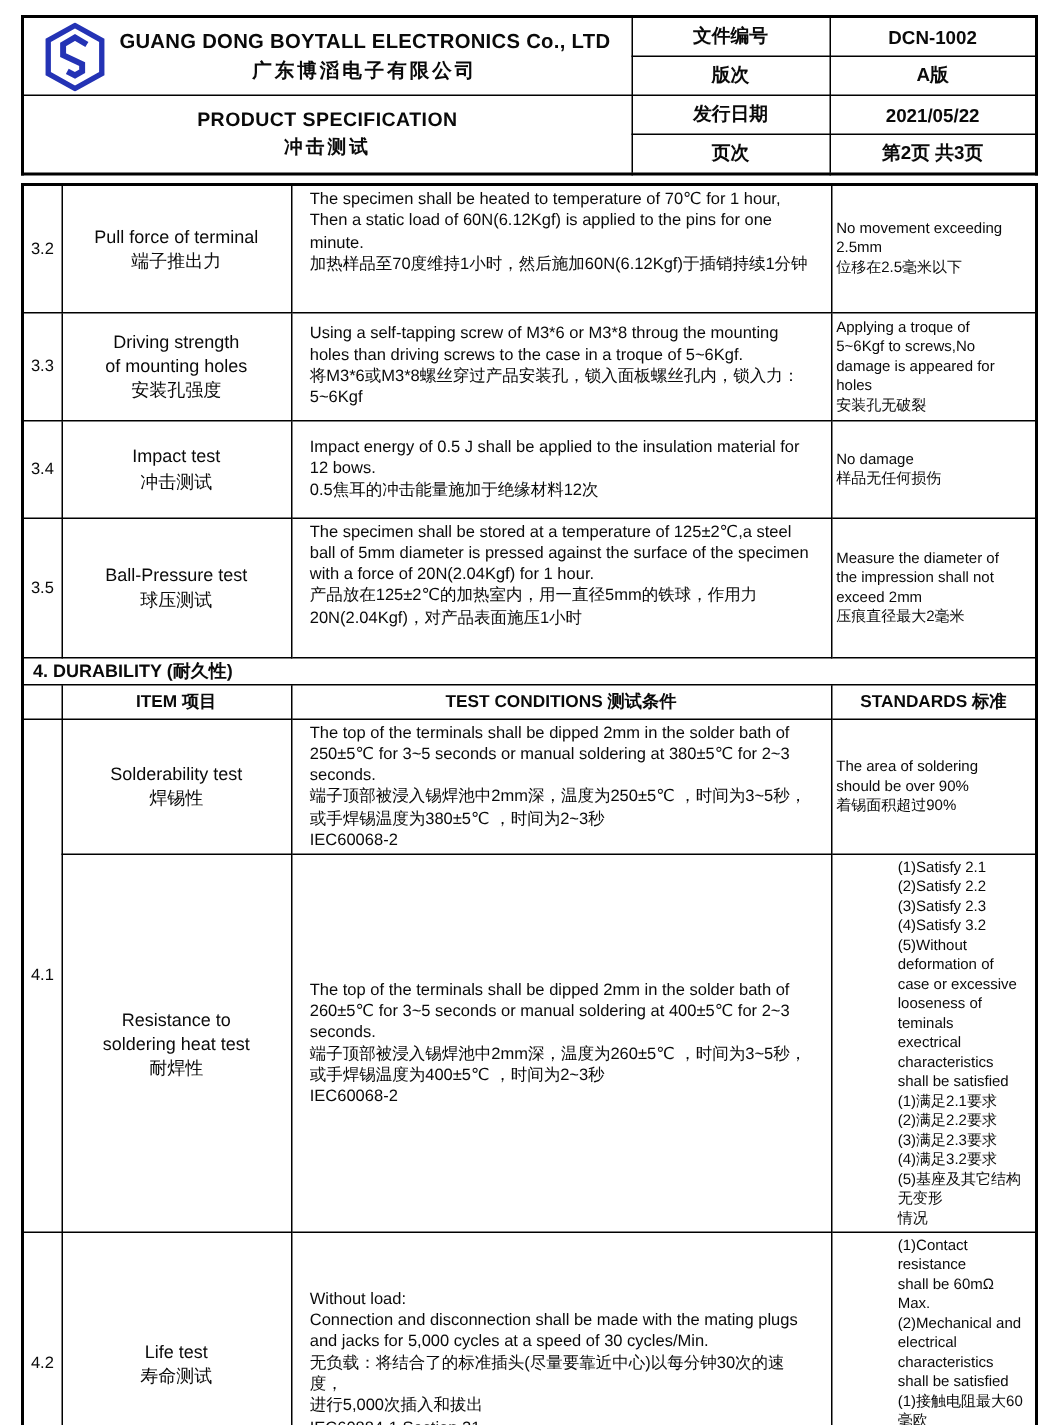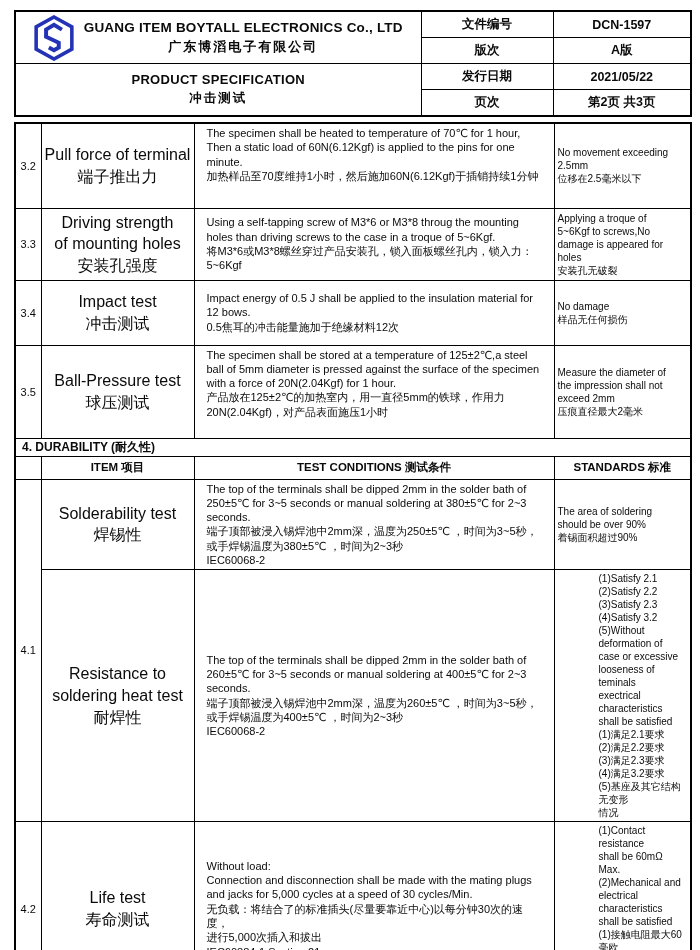--- a/index.html
+++ b/index.html
@@ -24,21 +24,21 @@
   .company-cn{font-size:13px;font-weight:bold;margin-top:3px;letter-spacing:2px;}
   .doc-title-cell{text-align:center;}
   .doc-en{font-size:13px;font-weight:bold;letter-spacing:.3px;}
   .doc-cn{font-size:12.5px;font-weight:bold;margin-top:3px;letter-spacing:2px;}
   .hdr-label{text-align:center;font-size:12.5px;font-weight:bold;}
   .hdr-value{text-align:center;font-size:12.5px;font-weight:bold;}
 
   
   .main-tbl{margin-top:5px;}
   .num{ text-align:center;font-size:11px;vertical-align:middle;}
-  .item{text-align:center;font-size:16px;vertical-align:middle;white-space:pre-line;line-height:1.35;padding:1px 2px;}
+  .item{text-align:center;font-size:12px;vertical-align:middle;white-space:pre-line;line-height:1.35;padding:1px 2px;}
   .cond{font-size:11px;vertical-align:middle;white-space:pre-line;line-height:1.3;padding:2px 12px;}
   .cond.top{vertical-align:top;}
   .std{font-size:10px;vertical-align:middle;white-space:pre-line;line-height:1.3;padding:2px 3px;}
   .std.top{vertical-align:top;padding-left:44px;}
   .sec-title{font-size:12px;font-weight:bold;padding-left:6px;vertical-align:middle;}
   .col-hdr{text-align:center;font-size:11.5px;font-weight:bold;vertical-align:middle;}
 
   .logo-svg{display:block;}
 </style>
 </head>
@@ -56,27 +56,27 @@
     <tr>
       <td class="company-cell" rowspan="2">
         <div class="company-flex">
           <span>
             <svg class="logo-svg" width="40" height="46" viewBox="0 0 100 116">
               <polygon points="50,5 95,30 95,86 50,111 5,86 5,30" fill="none" stroke="#2433b5" stroke-width="9"></polygon>
               <path d="M70 37 L50 25 L30 37 L30 55 L62 70 L62 82 L50 89 L37 82" fill="none" stroke="#2433b5" stroke-width="10"></path>
             </svg>
           </span>
           <div class="company-text">
-            <div class="company-en">GUANG ITEM BOYTALL ELECTRONICS Co., LTD</div>
+            <div class="company-en">GUANG DONG BOYTALL ELECTRONICS Co., LTD</div>
             <div class="company-cn">广东博滔电子有限公司</div>
           </div>
         </div>
       </td>
       <td class="hdr-label">文件编号</td>
-      <td class="hdr-value">DCN-1597</td>
+      <td class="hdr-value">DCN-1002</td>
     </tr>
     <tr>
       <td class="hdr-label">版次</td>
       <td class="hdr-value">A版</td>
     </tr>
     <tr>
       <td class="doc-title-cell" rowspan="2">
         <div class="doc-en">PRODUCT SPECIFICATION</div>
         <div class="doc-cn">冲击测试</div>
       </td>

